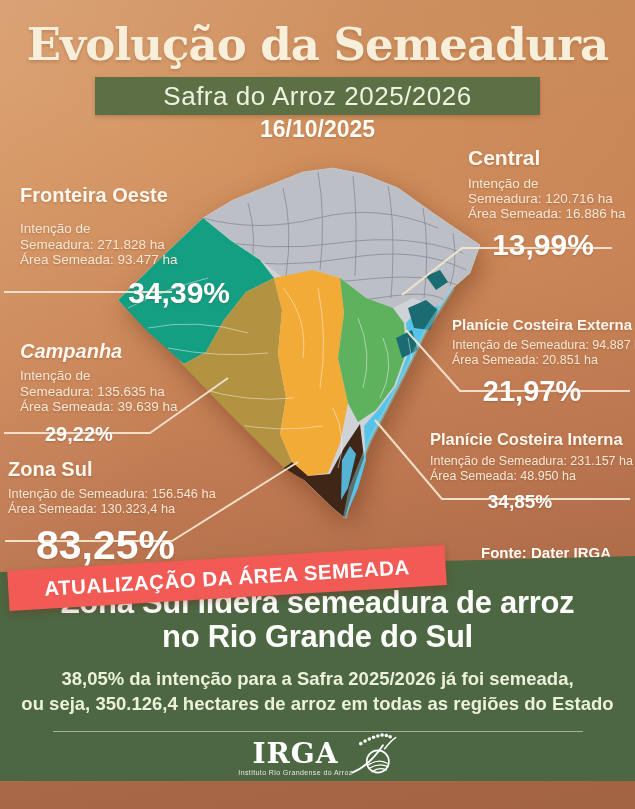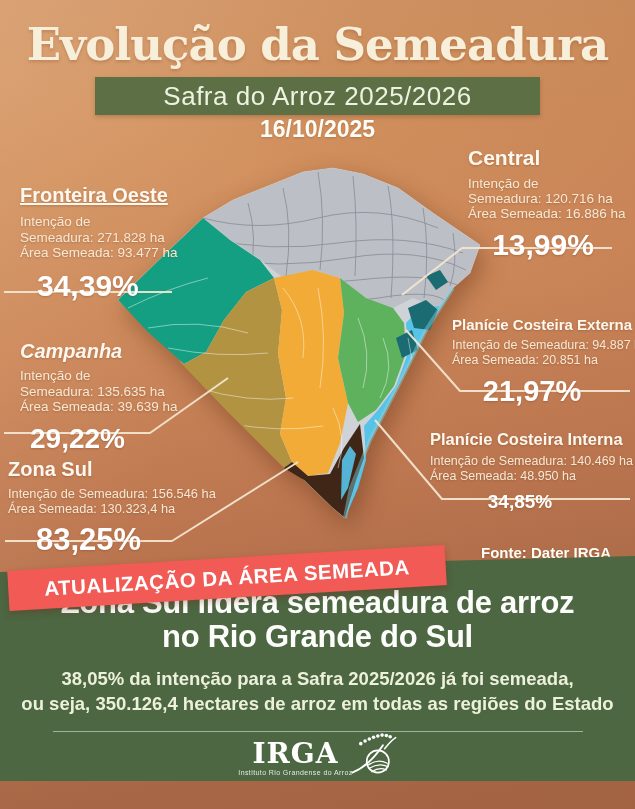--- a/index.html
+++ b/index.html
@@ -31,43 +31,43 @@
   .map-wrap{position:absolute;left:108px;top:158px;width:380px;height:368px;
     filter:drop-shadow(5px 9px 12px rgba(70,25,0,.35));}
   .map-wrap svg{width:100%;height:100%;}
   .overlay{position:absolute;left:0;top:0;width:635px;height:809px;pointer-events:none;}
   
   .region{position:absolute;color:#fdf6ec;text-shadow:0 1px 2px rgba(110,50,15,.3);}
   .rname{font-weight:bold;color:#fdf8ef;}
   .rline{color:#f6e8d4;}
   .rpct{font-weight:bold;color:#ffffff;}
   .r-fo{left:20px;top:184px;width:210px;}
-  .r-fo .rname{font-size:20px;margin-bottom:7px;text-decoration:underline;}
+  .r-fo .rname{font-size:20px;margin-bottom:14px;}
   .r-fo .rline{font-size:13.5px;line-height:15.5px;}
-  .r-fo .rpct{font-size:30px;margin:8px 0 0 17px;}
+  .r-fo .rpct{font-size:30px;margin:8px 0 0 17px;text-align:right;}
   .r-central{left:468px;top:146px;width:170px;}
   .r-central .rname{font-size:21px;margin-bottom:6px;}
   .r-central .rline{font-size:13.5px;line-height:15px;}
   .r-central .rpct{font-size:30px;margin-top:7px;text-align:center;width:150px;}
   .r-campanha{left:20px;top:340px;width:210px;}
   .r-campanha .rname{font-size:20px;margin-bottom:5px;font-style:italic;}
   .r-campanha .rline{font-size:13.5px;line-height:15.5px;}
-  .r-campanha .rpct{font-size:28px;margin:8px 0 0 10px;}
+  .r-campanha .rpct{font-size:20px;margin:8px 0 0 25px;}
   .r-pce{left:452px;top:316px;width:185px;}
   .r-pce .rname{font-size:15px;margin-bottom:5px;white-space:nowrap;}
   .r-pce .rline{font-size:12.5px;line-height:14.5px;white-space:nowrap;}
   .r-pce .rpct{font-size:29px;margin-top:8px;text-align:center;width:160px;}
   .r-pci{left:430px;top:430px;width:205px;}
   .r-pci .rname{font-size:16.5px;margin-bottom:5px;white-space:nowrap;}
   .r-pci .rline{font-size:12.5px;line-height:14.5px;white-space:nowrap;}
   .r-pci .rpct{font-size:19px;margin-top:8px;text-align:center;width:180px;}
   .r-zs{left:8px;top:458px;width:235px;}
   .r-zs .rname{font-size:20px;margin-bottom:5px;}
   .r-zs .rline{font-size:12.8px;line-height:15px;white-space:nowrap;}
-  .r-zs .rpct{font-size:31px;margin:6px 0 0 28px;}
+  .r-zs .rpct{font-size:41px;margin:6px 0 0 28px;}
   .fonte{
     position:absolute;right:24px;top:544px;font-size:15px;font-weight:bold;
     color:#fdfdf8;text-shadow:0 1px 2px rgba(110,50,15,.3);
   }
   
   .banner{
     position:absolute;left:8px;top:558px;width:438px;height:40px;
     background:#f15a55;transform:rotate(-3.4deg);
     display:flex;align-items:center;justify-content:center;
     box-shadow:0 3px 7px rgba(120,25,20,.3);z-index:5;
@@ -207,21 +207,21 @@
 
   <div class="region r-pce">
     <div class="rname">Planície Costeira Externa</div>
     <div class="rline">Intenção de Semeadura: 94.887 ha</div>
     <div class="rline">Área Semeada: 20.851 ha</div>
     <div class="rpct">21,97%</div>
   </div>
 
   <div class="region r-pci">
     <div class="rname">Planície Costeira Interna</div>
-    <div class="rline">Intenção de Semeadura: 140.469 ha</div>
+    <div class="rline">Intenção de Semeadura: 231.157 ha</div>
     <div class="rline">Área Semeada: 48.950 ha</div>
     <div class="rpct">34,85%</div>
   </div>
 
   <div class="region r-zs">
     <div class="rname">Zona Sul</div>
     <div class="rline">Intenção de Semeadura: 156.546 ha</div>
     <div class="rline">Área Semeada: 130.323,4 ha</div>
     <div class="rpct">83,25%</div>
   </div>

